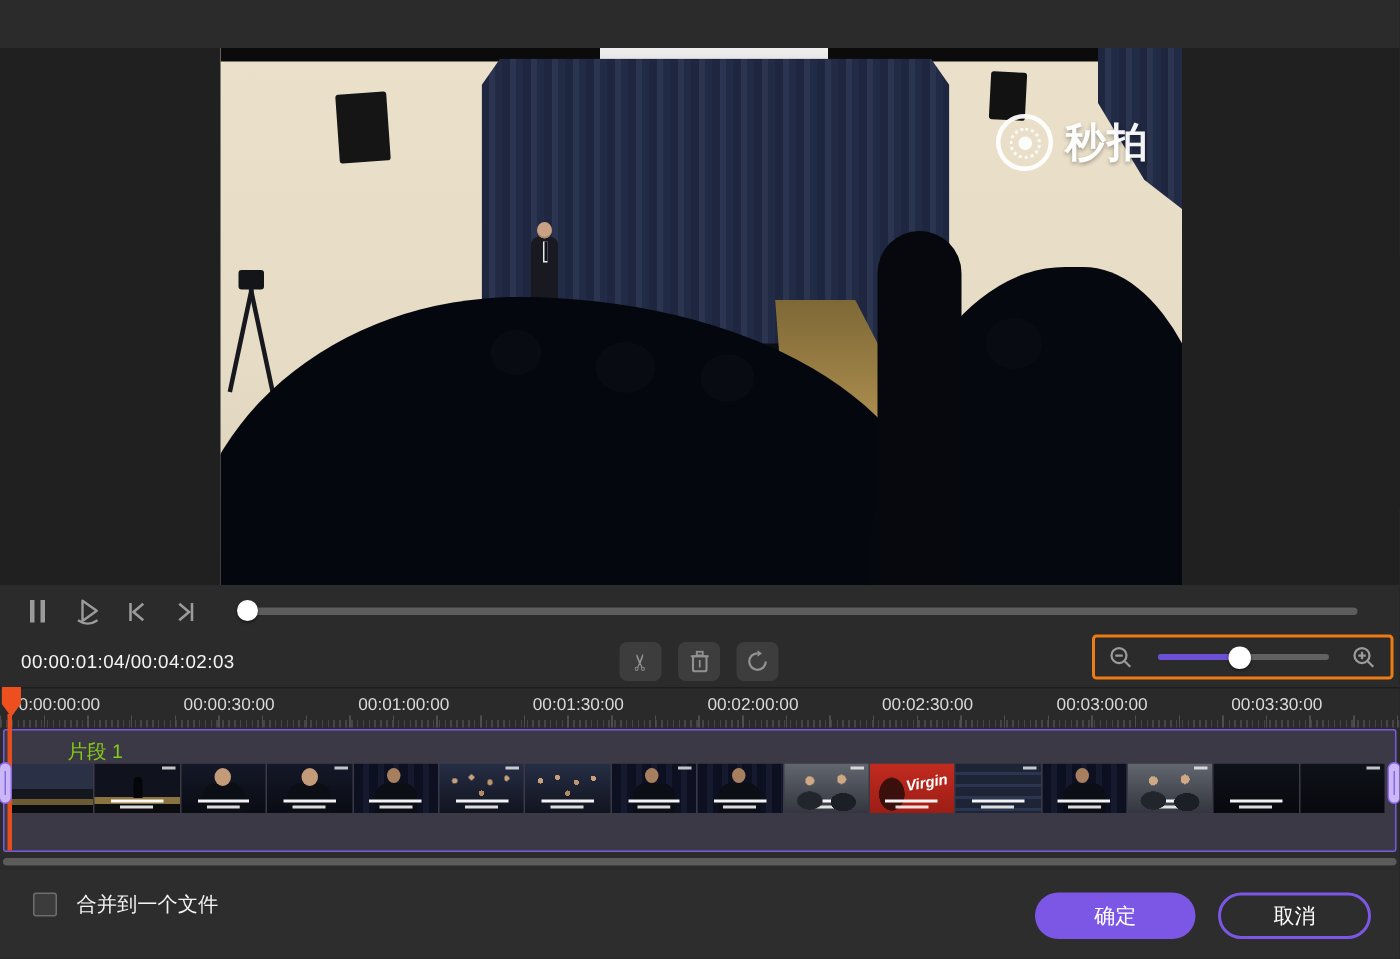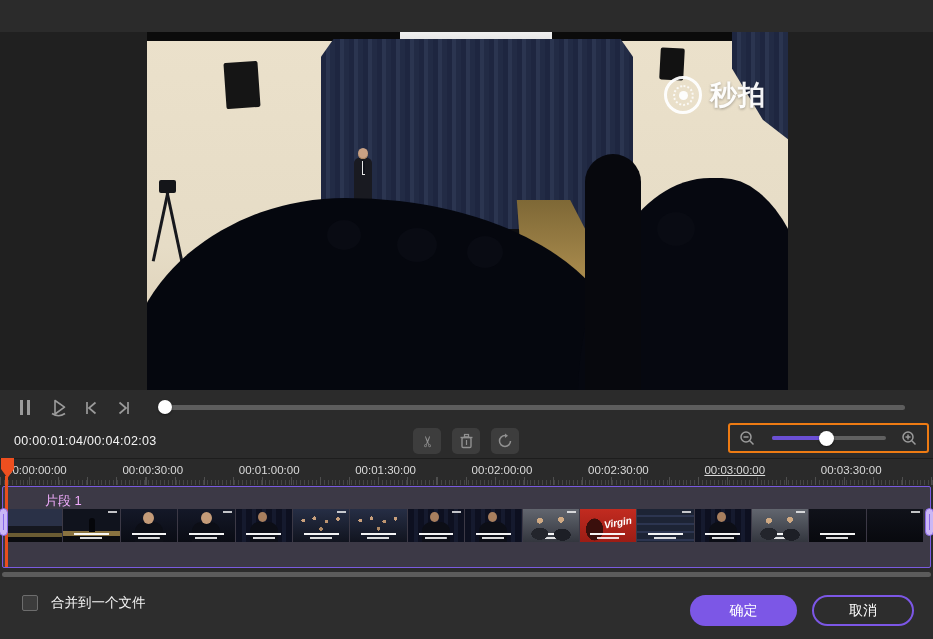--- a/index.html
+++ b/index.html
@@ -79,21 +79,21 @@
     background:repeating-linear-gradient(90deg,#454545 0 1px,transparent 1px 3.9px);}
   .ticks2{position:absolute;bottom:1px;left:0;right:0;height:8px;
     background:repeating-linear-gradient(90deg,#4e4e4e 0 1px,transparent 1px 29.1px);}
 
   
   .playhead-pin{position:absolute;left:1px;top:458px;width:13px;height:20px;background:#ee4f1f;clip-path:polygon(0 0,100% 0,100% 55%,50% 100%,0 55%);z-index:7;}
   .playhead-line{position:absolute;left:5px;top:476px;width:3px;height:91px;background:#e84e1d;z-index:6;}
 
   
   .clip{position:absolute;top:486px;left:2px;width:929px;height:82px;background:#3c3946;border:1px solid #7a5be0;border-radius:2px;box-sizing:border-box;}
-  .cliplabel{position:absolute;left:42px;top:5px;font-size:13px;color:#f0abfc;}
+  .cliplabel{position:absolute;left:42px;top:5px;font-size:13px;color:#84cc16;}
   .strip{position:absolute;left:3px;top:22px;height:33px;display:flex;overflow:hidden;width:919px;}
   .thumb{flex:none;width:56.4px;height:33px;margin-right:1px;position:relative;overflow:hidden;background:#101018;}
   .thumb .sub{position:absolute;left:12%;right:12%;bottom:2px;height:7px;
     background-image:linear-gradient(rgba(255,255,255,.95),rgba(255,255,255,.95)),linear-gradient(rgba(255,255,255,.85),rgba(255,255,255,.85));
     background-size:82% 2px,52% 2px;background-position:center 0,center 4px;background-repeat:no-repeat;}
   .thumb.tc::before{content:"";position:absolute;top:2px;right:3px;width:9px;height:2px;background:rgba(255,255,255,.75);z-index:2;}
   .thumb .face{position:absolute;left:50%;top:3px;width:11px;height:12px;margin-left:-5.5px;border-radius:50%;background:#c49b78;z-index:1;}
   .thumb .bodyy{position:absolute;left:50%;top:13px;width:28px;height:20px;margin-left:-14px;border-radius:9px 9px 0 0;background:#0c0e16;}
   .t-stage-wide{background:linear-gradient(180deg,#2a3147 0 52%,#15171f 52% 72%,#6b5c33 72% 84%,#0b0c10 84%);}
   .t-stage-man{background:linear-gradient(180deg,#10131d 0 68%,#8a7340 68% 82%,#0b0c10 82%);}
@@ -250,21 +250,21 @@
 
   <div class="ruler" id="ruler">
     <div class="ticks"></div>
     <div class="ticks2"></div>
   <span class="rlabel" style="left: 6px;">00:00:00:00</span>
       <span class="rlabel" style="left: 122.4px;">00:00:30:00</span>
       <span class="rlabel" style="left: 238.8px;">00:01:00:00</span>
       <span class="rlabel" style="left: 355.2px;">00:01:30:00</span>
       <span class="rlabel" style="left: 471.6px;">00:02:00:00</span>
       <span class="rlabel" style="left: 588px;">00:02:30:00</span>
-      <span class="rlabel" style="left: 704.4px; text-decoration: underline;">00:03:00:00</span>
+      <span class="rlabel" style="left: 704.4px;">00:03:00:00</span>
       <span class="rlabel" style="left: 820.8px;">00:03:30:00</span>
     </div>
 
   <div class="playhead-pin"></div>
   <div class="playhead-line"></div>
 
   <div class="clip">
     <span class="cliplabel">片段 1</span>
     <div class="strip" id="strip">
         <div class="thumb t-stage-wide"></div>

